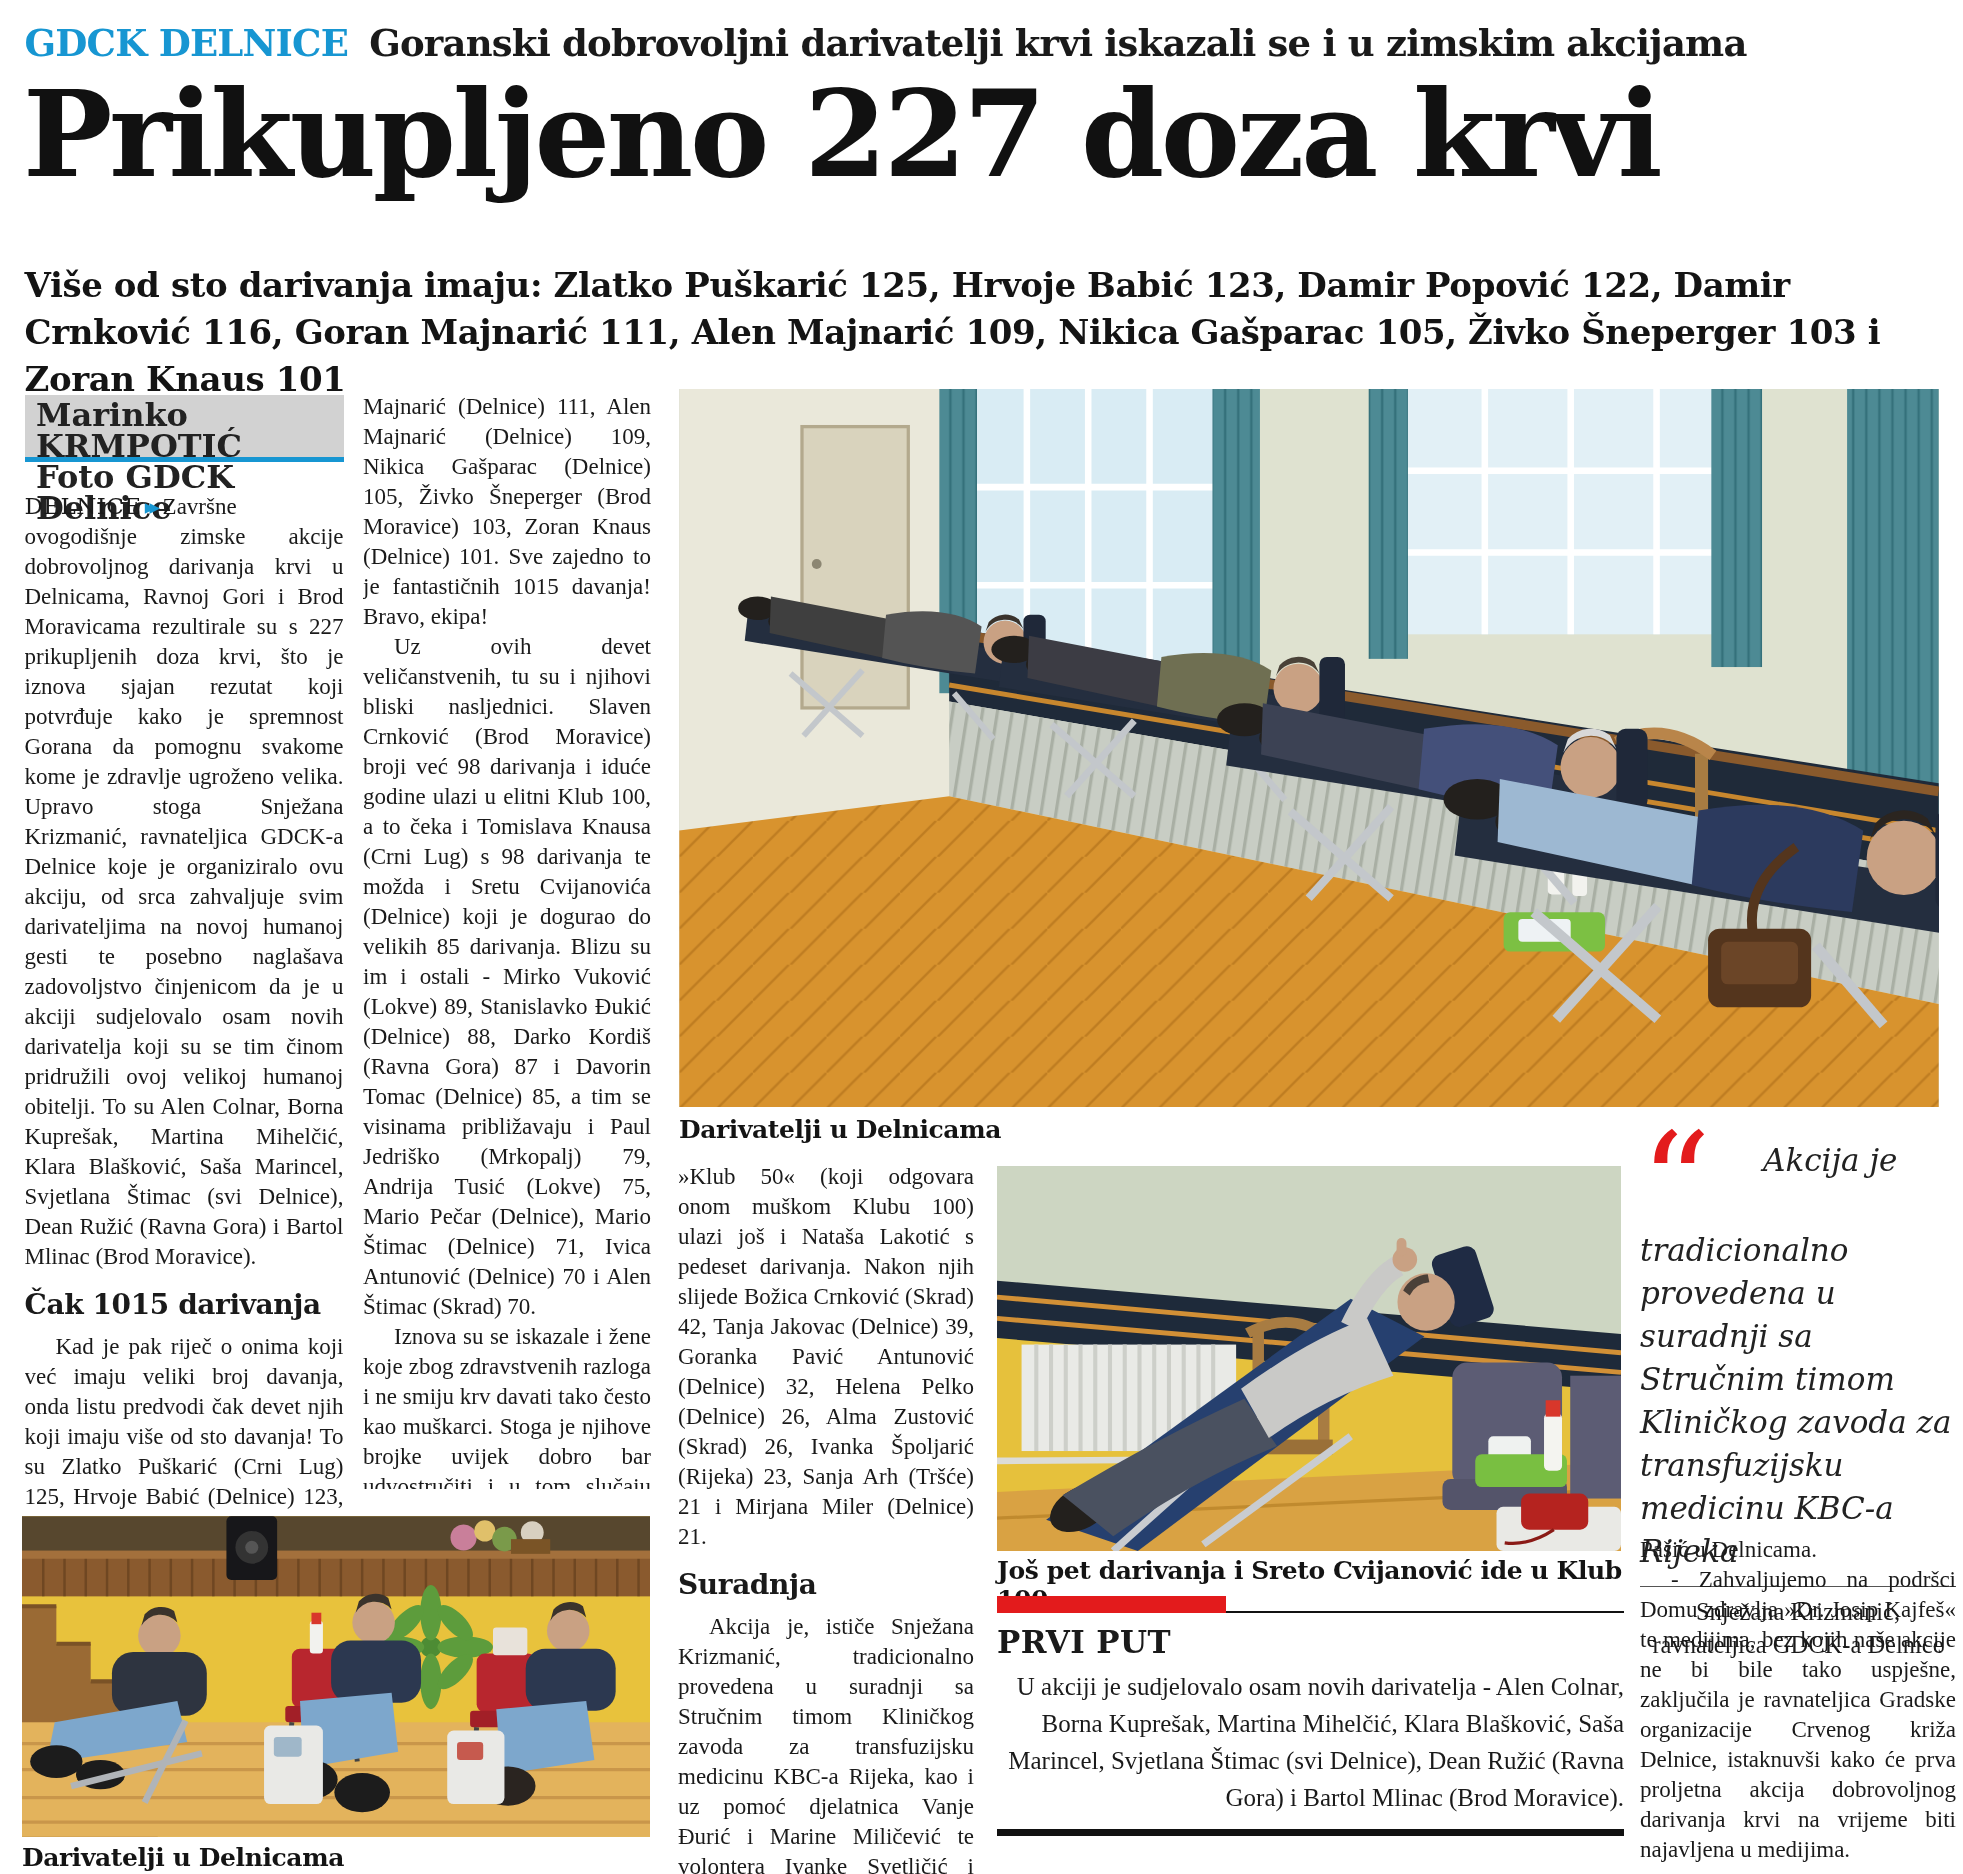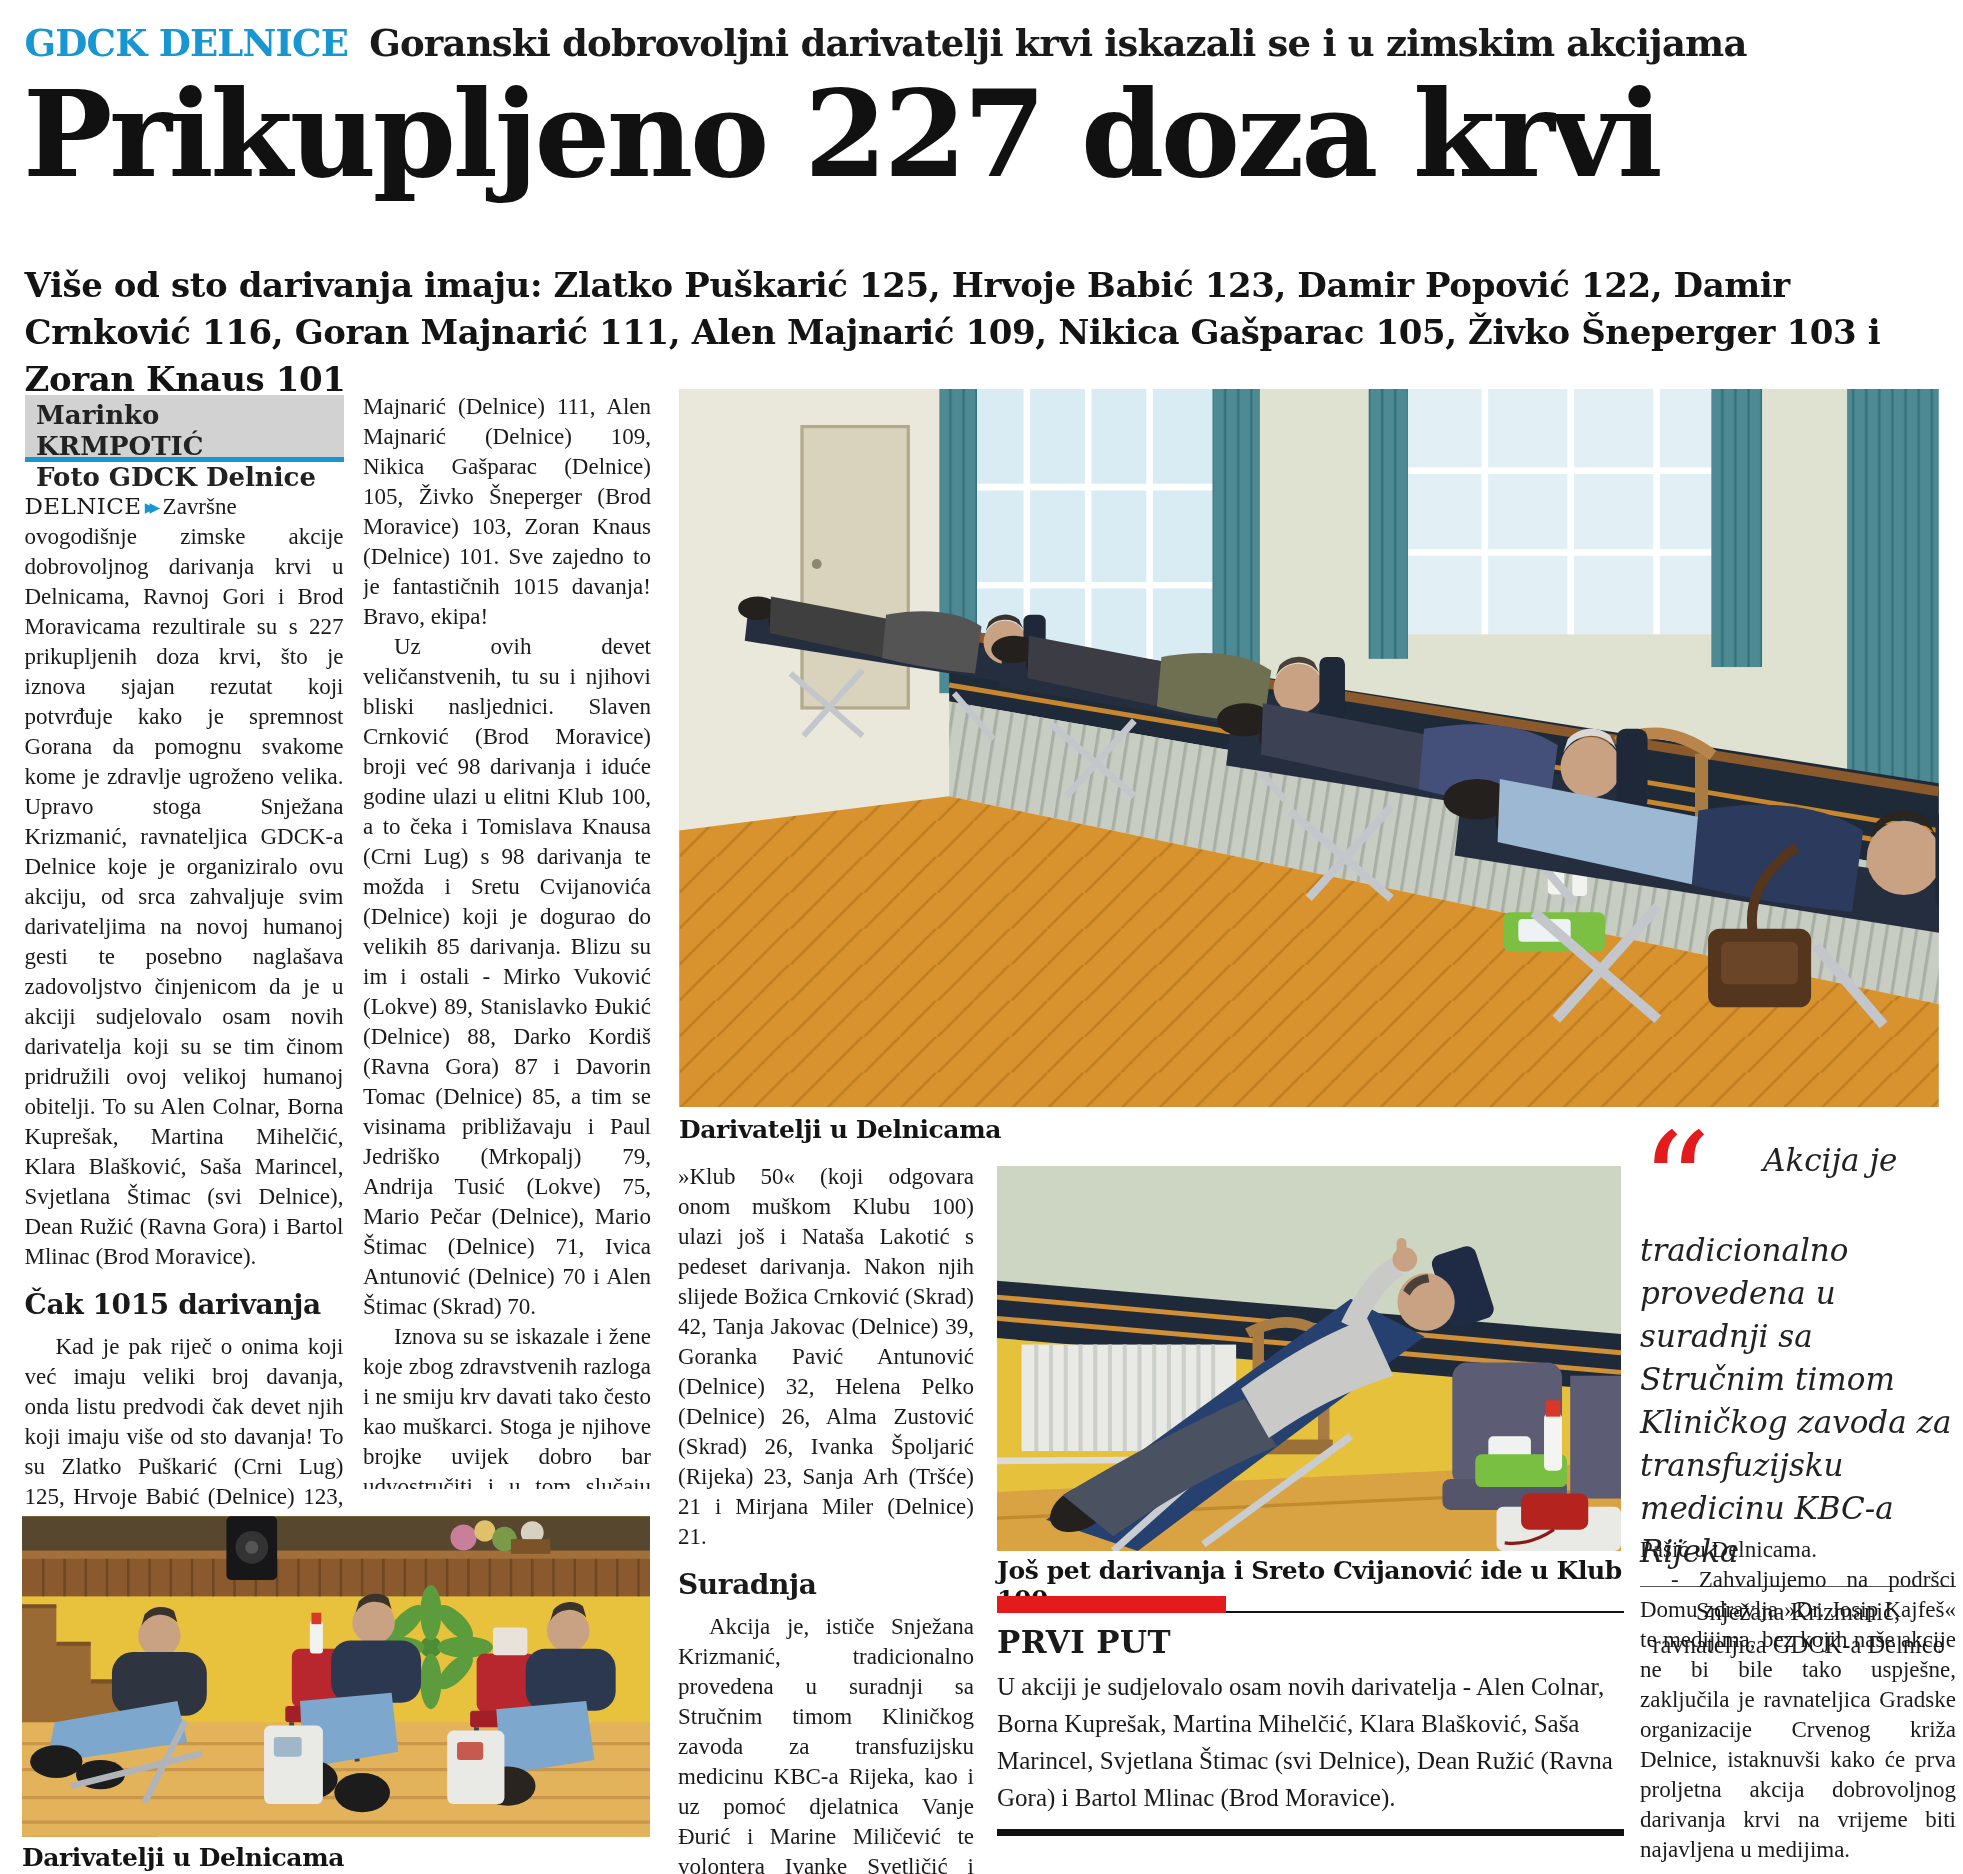--- a/index.html
+++ b/index.html
@@ -9,21 +9,21 @@
   
   .kicker{left:24.5px;top:21px;width:1915px;font-family:"DejaVu Serif",serif;font-weight:bold;
           font-size:37px;letter-spacing:-0.8px;white-space:nowrap;}
   .kicker .tag{color:#1796d2;margin-right:21px;}
   .headline{left:23px;top:69px;width:1931px;font-family:"DejaVu Serif",serif;font-weight:bold;
             font-size:119px;letter-spacing:-3.3px;white-space:nowrap;line-height:1.1;color:#111;}
   .subhead{left:24.5px;top:262px;width:1911px;font-family:"DejaVu Serif",serif;font-weight:bold;
            font-size:34px;line-height:47px;letter-spacing:-0.4px;color:#141414;}
   
   .byline-box{left:24.5px;top:395px;width:319px;height:62px;background:#d2d2d2;
-              font-family:"DejaVu Serif",serif;font-weight:bold;font-size:26px;line-height:31px;
+              font-family:"DejaVu Serif",serif;font-weight:bold;font-size:32px;line-height:31px;
               padding:4.9px 11.5px;box-sizing:border-box;color:#222;}
   .byline-rule{left:24.5px;top:457px;width:319px;height:4.9px;background:#1796d2;}
   
   .col{font-size:23px;line-height:30px;text-align:justify;overflow:hidden;}
   .col p{margin:0;}
   .col p.ind{text-indent:31px;}
   .dateline{font-family:"DejaVu Serif",serif;font-weight:normal;letter-spacing:0.4px;}
   .chev{color:#1796d2;letter-spacing:-5.7px;margin:0 8.2px 0 3.3px;font-size:21px;}
   .inhead{font-family:"DejaVu Serif",serif;font-weight:bold;font-size:28px;margin:18px 0 11.5px 0;
           text-align:left;letter-spacing:-0.4px;}
@@ -43,21 +43,21 @@
   .qtext{font-family:"DejaVu Serif",serif;font-style:italic;font-size:31px;line-height:43px;
          color:#222;}
   .qrule{border:none;border-top:1.6px solid #555;margin:13px 0 8.2px 0;}
   .qattr{text-align:center;font-size:24.5px;line-height:33px;color:#1a1a1a;}
   
   .pp{left:997px;top:1596px;width:627px;}
   .pp-bar{position:relative;height:14.7px;border-bottom:2.5px solid #111;}
   .pp-bar .red{position:absolute;left:0;top:0;width:229px;height:17px;background:#e31b1c;}
   .pp-title{font-family:"DejaVu Serif",serif;font-weight:bold;font-size:31px;margin:11.5px 0 8.2px 0;
             letter-spacing:0.4px;}
-  .pp-body{font-size:25px;line-height:37px;text-align:left;}
+  .pp-body{font-size:25px;line-height:37px;text-align:right;}
   .pp-rule{margin-top:13px;height:6.5px;background:#111;}
 </style>
 </head>
 <body>
 
 <div class="abs kicker">
   <span class="tag">GDCK DELNICE</span><span>Goranski dobrovoljni darivatelji krvi iskazali se i u zimskim akcijama</span>
 </div>
 <div class="abs headline">Prikupljeno 227 doza krvi</div>
 <div class="abs subhead">Više od sto darivanja imaju: Zlatko Puškarić 125, Hrvoje Babić 123, Damir Popović 122, Damir Crnković 116, Goran Majnarić 111, Alen Majnarić 109, Nikica Gašparac 105, Živko Šneperger 103 i Zoran Knaus 101</div>

